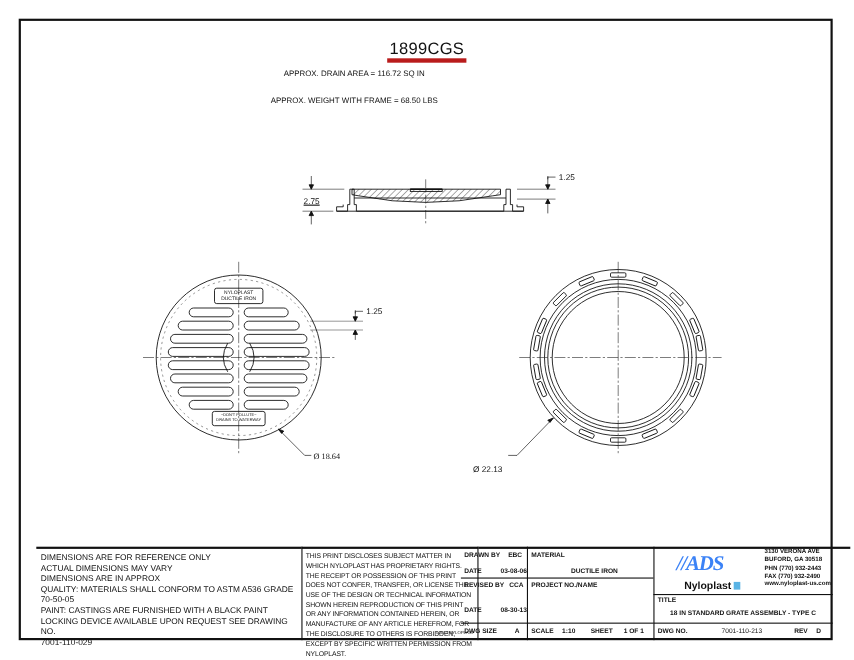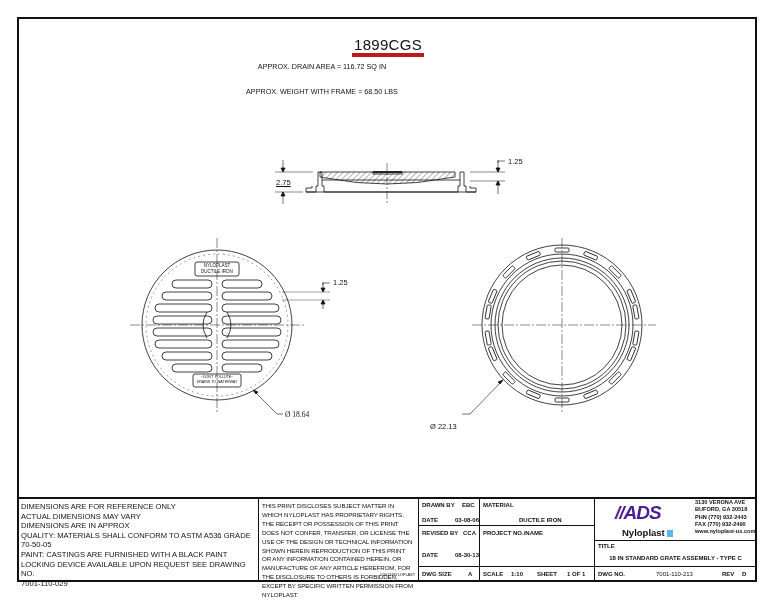--- a/index.html
+++ b/index.html
@@ -4,29 +4,29 @@
 <style>
   html, body { margin:0; padding:0; background:#ffffff; }
   body { width:776px; height:600px; position:relative; overflow:hidden; font-family:"Liberation Sans", sans-serif; color:#111; }
   .sheet { position:absolute; left:17px; top:17px; width:740px; height:565px; border:2px solid #111; box-sizing:border-box; }
   .abs { position:absolute; }
   .title-main { position:absolute; left:0; width:776px; top:36px; text-align:center; font-size:15px; letter-spacing:0.3px; }
   .title-main span { border-bottom:4px solid #b91c1c; padding:0 2px; }
   .subinfo { position:absolute; left:0; width:644px; text-align:center; font-size:7.2px; line-height:9px; }
   svg.draw { position:absolute; left:0; top:0; }
   .dimtxt { position:absolute; font-size:7.5px; }
-  .tb { position:absolute; top:497px; height:85px; border-top:2px solid #111; box-sizing:border-box; }
+  .tb { position:absolute; top:497px; height:85px; border-top:2px solid #111; box-sizing:border-box;margin-left:16px; }
   .notes { left:17px; width:241px; padding:3px 4px; font-size:7.6px; line-height:9.6px; }
   .discl { left:258px; width:161px; border-left:1.5px solid #111; border-right:1.5px solid #111; padding:3px 3px; font-size:6.2px; line-height:8.9px; letter-spacing:-0.1px; position:absolute; }
   .discl .copy { position:absolute; right:3px; bottom:2px; font-size:4px; }
   .cell { position:absolute; font-size:6px; font-weight:bold; box-sizing:border-box; }
   .hline { position:absolute; height:0; border-top:1.5px solid #111; }
   .vline { position:absolute; width:0; border-left:1.5px solid #111; }
   .logo { position:absolute; }
-  .ads { font-family:Liberation Sans, sans-serif; font-weight:bold; font-style:italic; font-size:19px; letter-spacing:-1px; color:#4c1d95; }
+  .ads { font-family:Liberation Serif, serif; font-weight:bold; font-style:italic; font-size:19px; letter-spacing:-1px; color:#3b82f6; }
   .nylo { font-weight:bold; font-size:9.5px; color:#111; }
   .nylo .mark { display:inline-block; width:6px; height:7px; background:#5ab4e5; margin-left:2px; vertical-align:-1px; }
   .addr { position:absolute; font-size:5.6px; font-weight:bold; line-height:7.3px; }
 </style>
 </head>
 <body>
 
 <div class="sheet"></div>
 
 <div class="title-main"><span>1899CGS</span></div>

